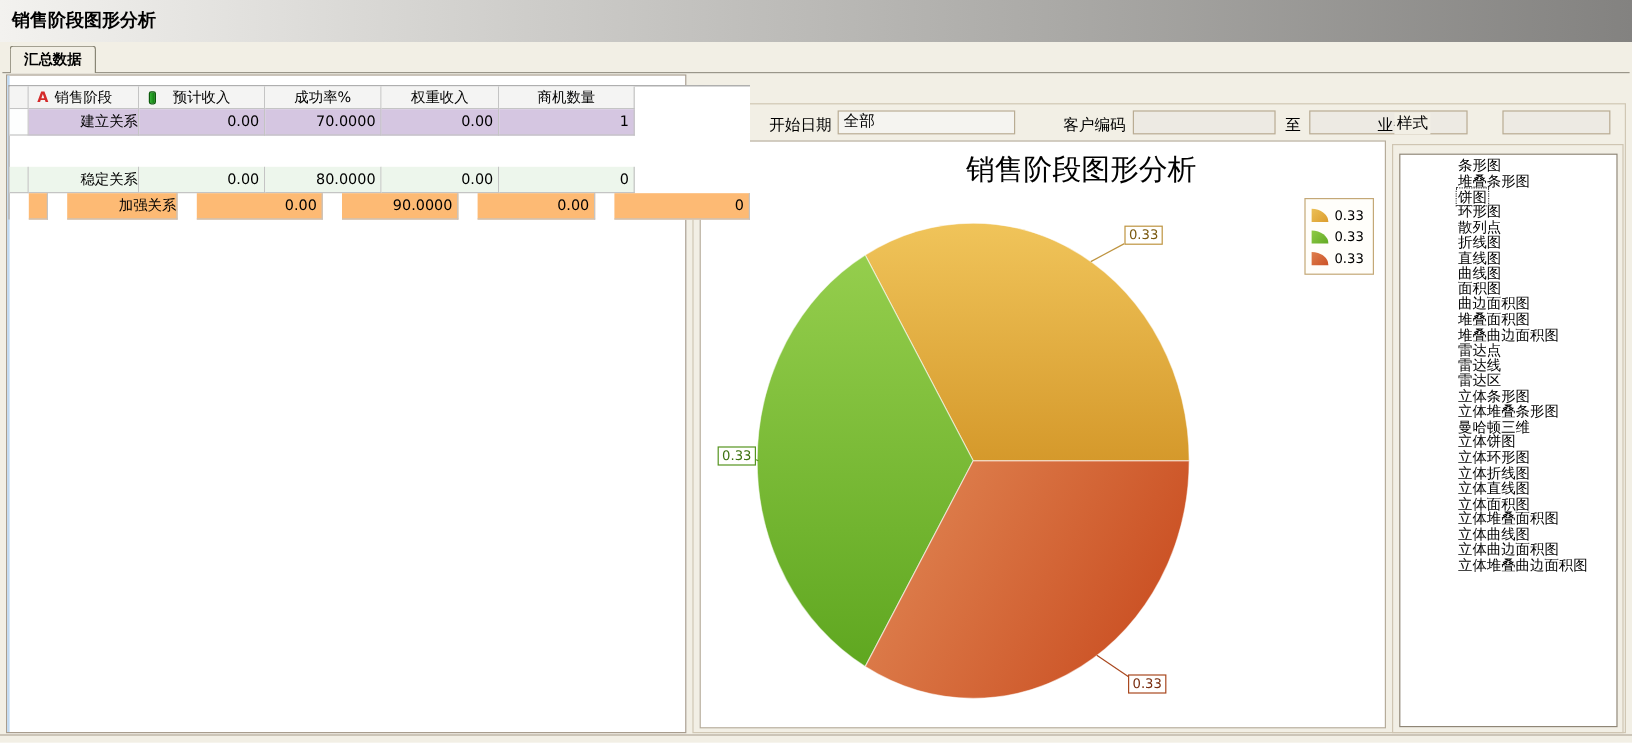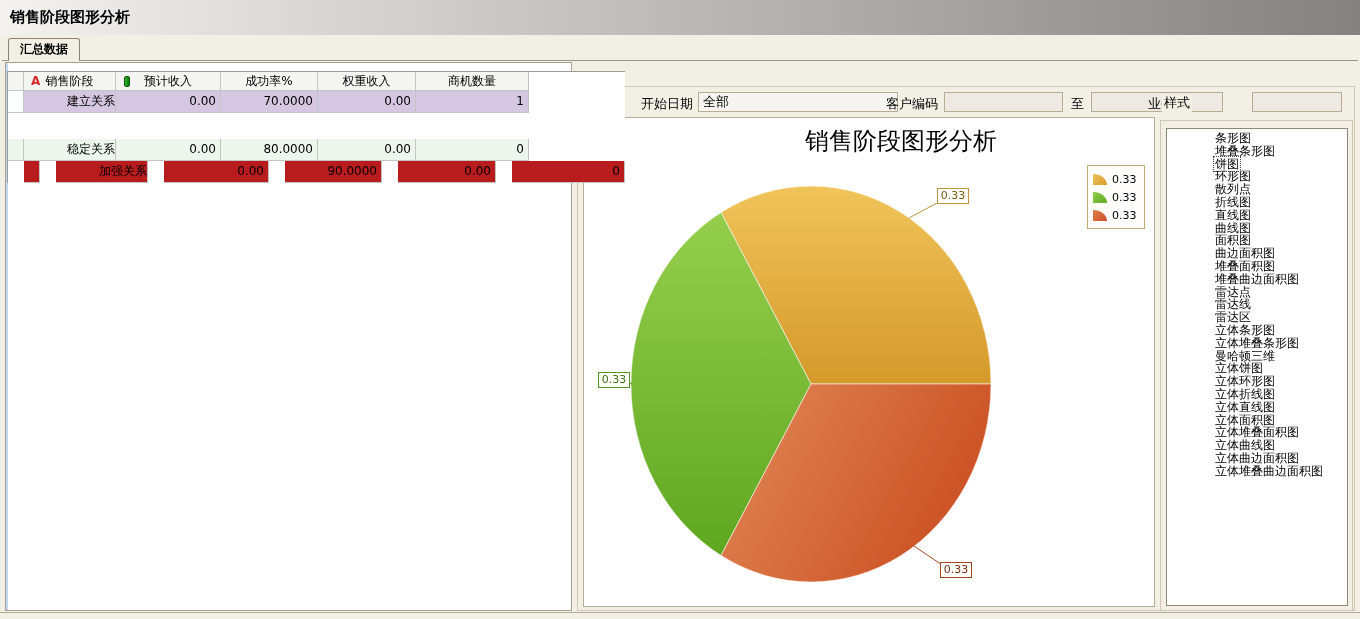--- a/index.html
+++ b/index.html
@@ -33,36 +33,36 @@
   .g-cell { box-sizing:border-box; border-right:1px solid #C4C4C4; border-bottom:1px solid #C4C4C4;
     height:22px; line-height:21px; position:relative; overflow:hidden; }
   .g-header .g-cell { height:19px; line-height:18px; background:#F4F4F3; text-align:center; }
   .w-sel{width:16px;} .w1{width:92px;} .w2{width:105px;} .w3{width:97px;} .w4{width:98px;} .w5{width:113px;}
   .num { text-align:right; padding-right:4px; }
   .stage { text-align:right; padding-left:3px; }
   .r0-sel { background:#2F9BF2; }
   .r0 .g-cell { background:#D5C6E1; }
   .r0 .w-sel, .r1 .w-sel, .r2 .w-sel { background:#FDFEFE; }
   .r1 .g-cell { background:#EDF6EC;margin-top:26px; }
-  .r2 .g-cell { background:#b91c1c;margin-left:16px; }
+  .r2 .g-cell { background:#fdba74;margin-left:16px; }
   .icon-a { position:absolute; left:7px; top:3px; color:#D42A2A; font-weight:bold; font-size:12px; line-height:13px; }
   .icon-num { position:absolute; left:8px; top:4px; width:6px; height:11px; box-sizing:border-box;
     background:linear-gradient(to right,#36B136,#0B7B0B); border:1px solid #0A5A0A; border-radius:2px; }
   
   .graph-caption { position:absolute; left:581px; top:69px; font-size:13px; }
   .graph-box { position:absolute; left:577px; top:86px; width:778px; height:525px;
     border:1px solid #D0C7B4; box-sizing:border-box; }
   .flabel { position:absolute; top:95px; font-size:13px; text-align:right; }
   #lbl-start { left:631px; width:62px; }
   #lbl-cust  { left:876px; width:62px; }
   #lbl-to    { left:1066px; width:18px; }
   #lbl-sales { left:1135px; width:52px;text-align:right; }
   .ffield { position:absolute; top:92px; height:20px; box-sizing:border-box;
     border:1px solid #B9AC93; background:#EDEAE3; font-size:13px; line-height:18px; padding-left:4px; }
-  #field-start { left:698px; width:200px; background:#F5F4F0; }
+  #field-start { left:698px; width:148px; background:#F5F4F0; }
   #field-cust  { left:944px; width:119px; }
   #field-to    { left:1091px; width:132px; }
   #field-sales { left:1252px; width:90px; }
   
   .chart-box { position:absolute; left:583px; top:117px; width:572px; height:490px;
     background:#fff; border:1px solid #B6AC9A; box-sizing:border-box; }
   .chart-title { position:absolute; left:117px; top:7px; width:400px; text-align:center;
     font-family:"DejaVu Serif","Liberation Serif",serif; font-size:24px; color:#000; }
   .pie-svg { position:absolute; left:0; top:0; }
   .legend { position:absolute; left:503px; top:47px; width:58px; box-sizing:border-box;

